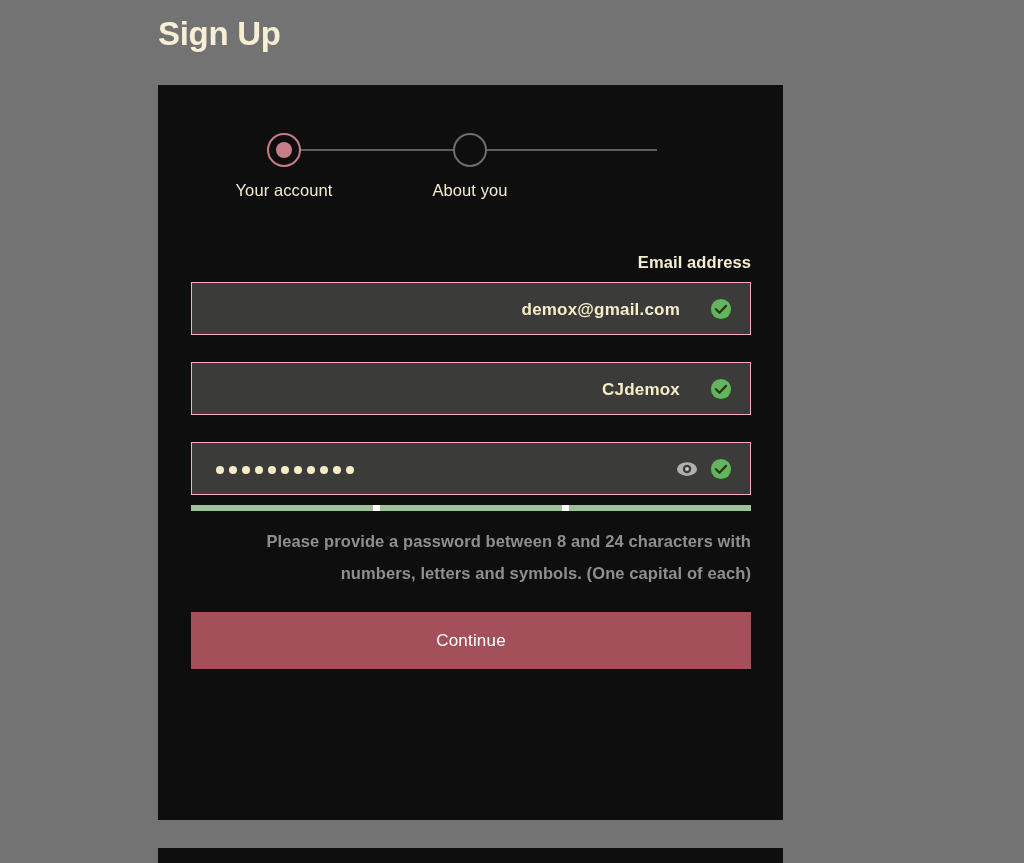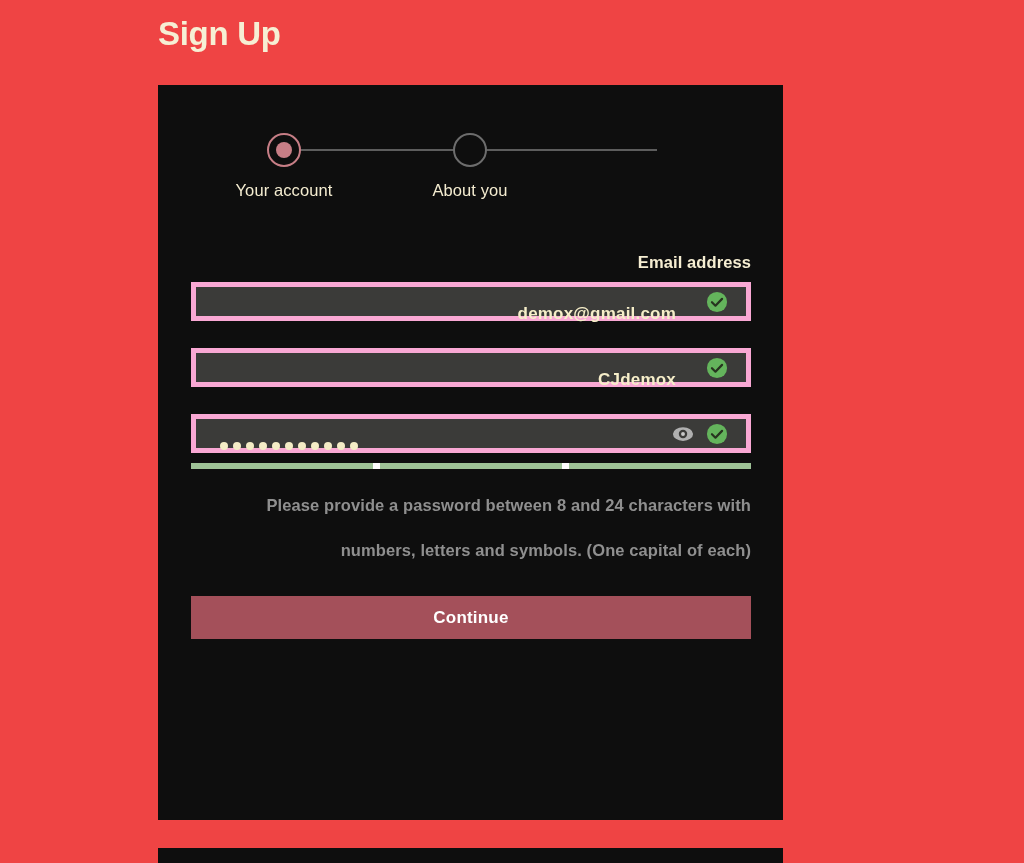--- a/index.html
+++ b/index.html
@@ -14,21 +14,21 @@
 
   body {
     font-family: "Liberation Sans", sans-serif;
     -webkit-font-smoothing: antialiased;
   }
 
   .page {
     position: relative;
     width: 1024px;
     height: 863px;
-    background: #ef4444;
+    background: #737373;
   }
 
   
   .page-title {
     position: absolute;
     left: 158px;
     top: 12px;
     font-size: 33px;
     font-weight: bold;
     letter-spacing: -0.3px;
@@ -138,23 +138,23 @@
     font-size: 16.5px;
     font-weight: bold;
     color: #f6eed2;
     letter-spacing: 0.1px;
     margin-bottom: 10px;
   }
 
   .input-wrap {
     position: relative;
     width: 560px;
-    height: 39px;
+    height: 53px;
     background: #3b3b39;
-    border: 5px solid #f9a8d4;
+    border: 1px solid #f9a8d4;
   }
 
   .input-text {
     position: absolute;
     left: 24px;
     top: 0;
     right: 70px;
     height: 53px;
     line-height: 53px;
     font-size: 17px;
@@ -224,37 +224,37 @@
     width: 7px;
     height: 6px;
     background: #ffffff;
   }
 
   .helper {
     margin-top: 14px;
     width: 560px;
     font-size: 16.5px;
     font-weight: bold;
-    line-height: 45px;
+    line-height: 32px;
     color: #8f8f8f;
     letter-spacing: 0.1px;
   }
 
   
   .continue-btn {
     display: block;
     margin-top: 23px;
     width: 560px;
-    height: 43px;
+    height: 57px;
     background: #a4505a;
     border: 0;
     color: #ffffff;
     font-family: "Liberation Sans", sans-serif;
     font-size: 17px;
-    font-weight: bold;
+    font-weight: normal;
     letter-spacing: 0.2px;
     cursor: pointer;
   }
 </style>
 </head>
 <body>
 
 <div class="page">
 
   <div class="page-title">Sign Up</div>

